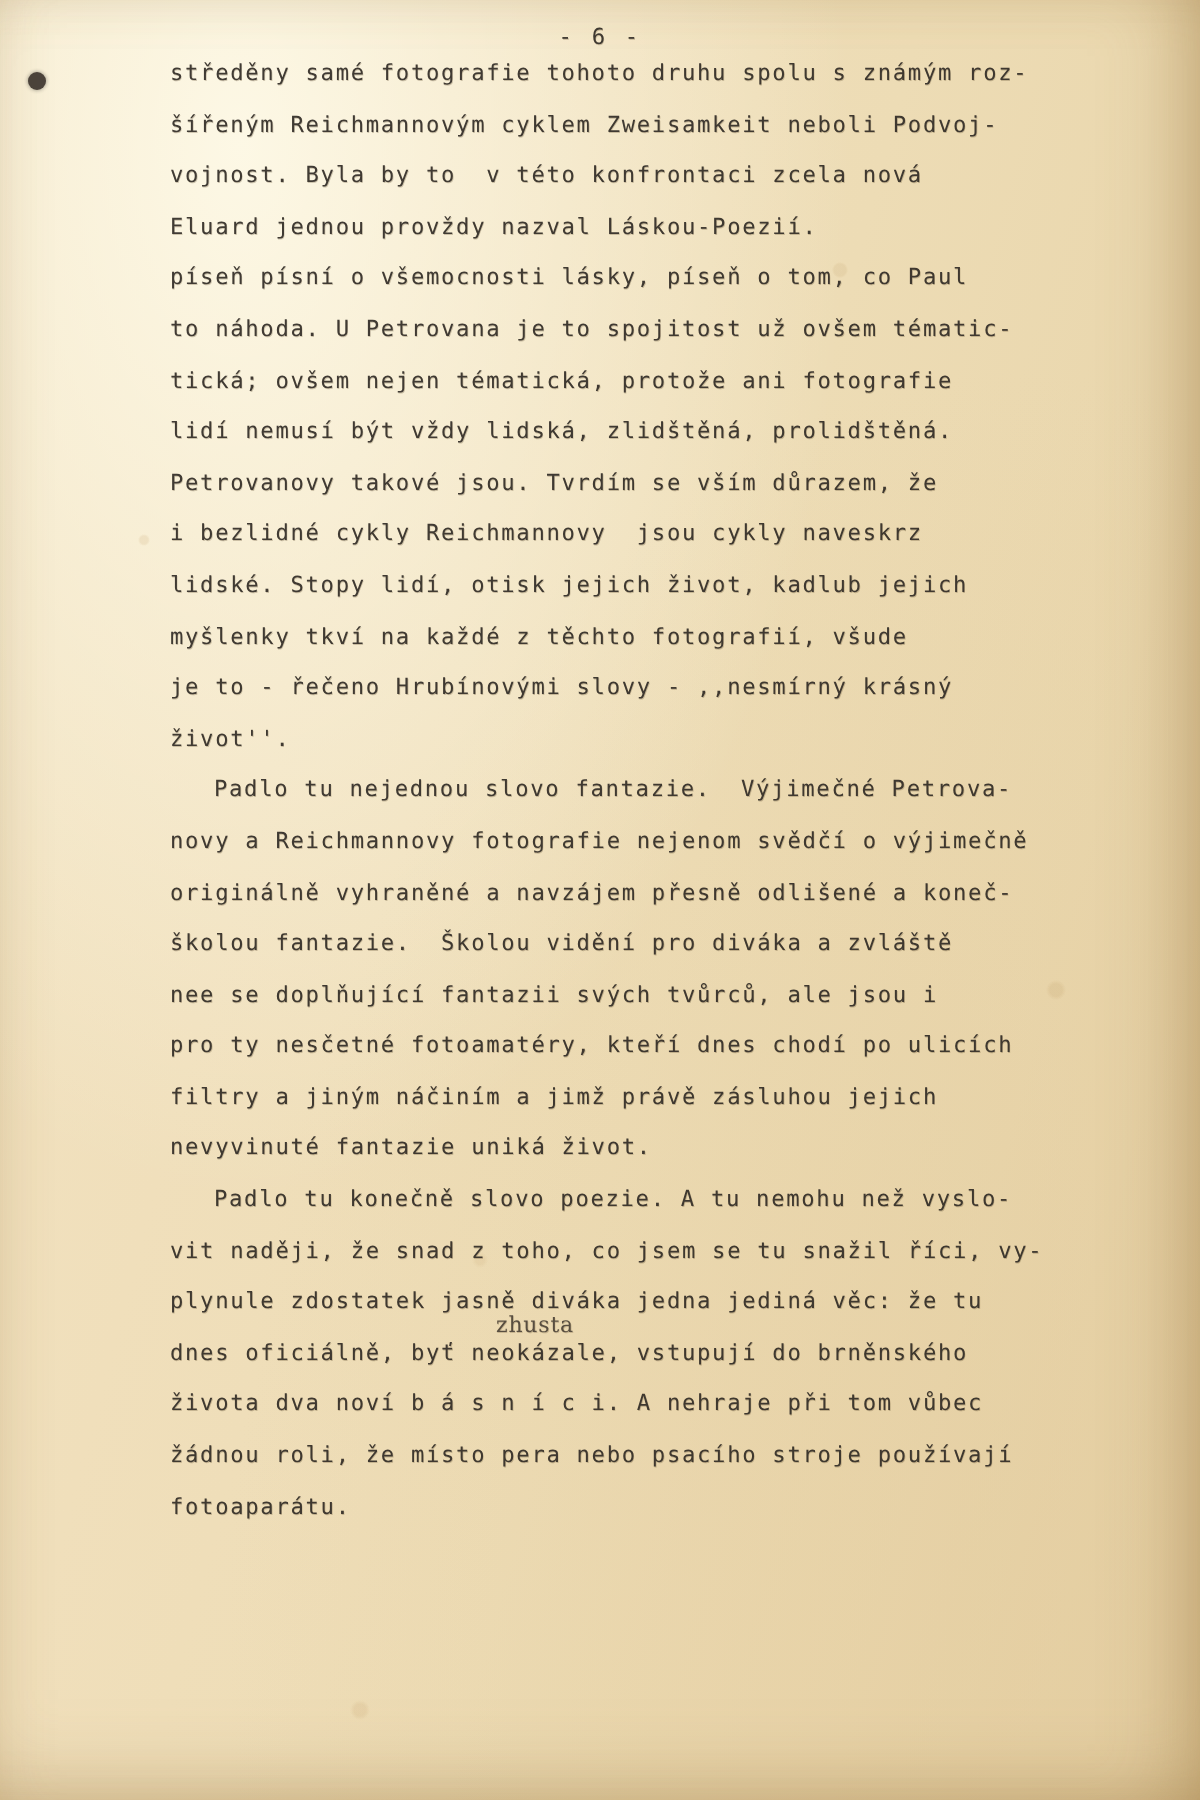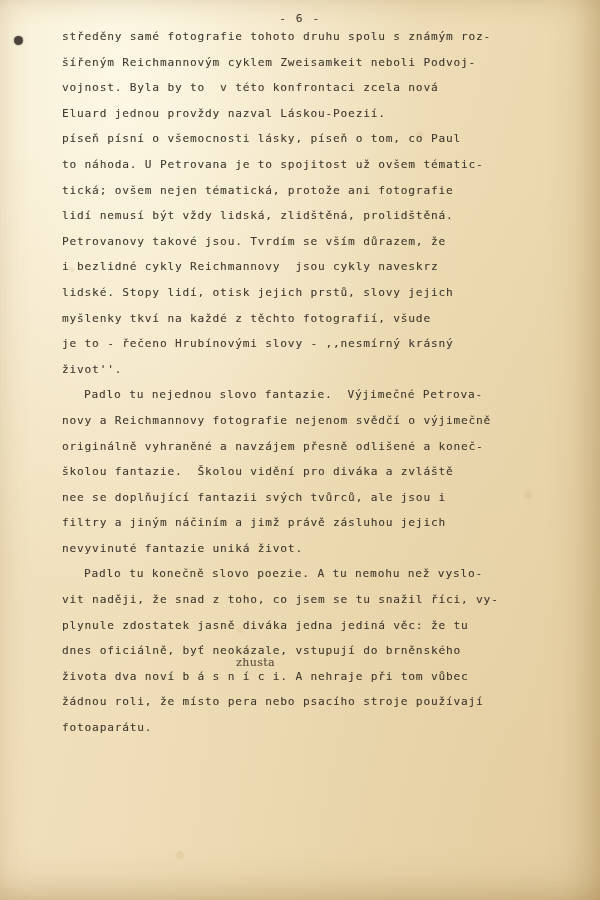--- a/index.html
+++ b/index.html
@@ -89,32 +89,33 @@
 
   .body-text {
     position: absolute;
     top: 24px;
     left: 62px;
     width: 500px;
   }
   .line {
     white-space: pre;
     height: 25.6px;
+    margin-left: 23px;
   }
   .indent { padding-left: 22px; }
   
   .handwritten {
     position: absolute;
     font-family: "DejaVu Serif", serif;
     font-size: 11px;
     letter-spacing: 0.4px;
     color: #3a3128;
     opacity: 0.9;
   }
-  .hw-zhusta { left: 236px; top: 650px; }
+  .hw-zhusta { left: 248px; top: 650px; }
 </style>
 </head>
 <body>
 
 <div class="page">
   <div class="grain"></div>
   <div class="vignette"></div>
   <div class="hole-punch"></div>
 
   <div class="typed">
@@ -126,30 +127,31 @@
       <div class="line">šířeným Reichmannovým cyklem Zweisamkeit neboli Podvoj-</div>
       <div class="line">vojnost. Byla by to  v této konfrontaci zcela nová</div>
       <div class="line">Eluard jednou provždy nazval Láskou-Poezií.</div>
       <div class="line">píseň písní o všemocnosti lásky, píseň o tom, co Paul</div>
 
       <div class="line">to náhoda. U Petrovana je to spojitost už ovšem tématic-</div>
       <div class="line">tická; ovšem nejen tématická, protože ani fotografie</div>
       <div class="line">lidí nemusí být vždy lidská, zlidštěná, prolidštěná.</div>
       <div class="line">Petrovanovy takové jsou. Tvrdím se vším důrazem, že</div>
       <div class="line">i bezlidné cykly Reichmannovy  jsou cykly naveskrz</div>
-      <div class="line">lidské. Stopy lidí, otisk jejich prstů, slovy jejich</div>
+      <div class="line">lidské. Stopy lidí, otisk jejich život, kadlub jejich</div>
       <div class="line">myšlenky tkví na každé z těchto fotografií, všude</div>
       <div class="line">je to - řečeno Hrubínovými slovy - ,,nesmírný krásný</div>
       <div class="line">život''.</div>
 
       <div class="line indent">Padlo tu nejednou slovo fantazie.  Výjimečné Petrova-</div>
       <div class="line">novy a Reichmannovy fotografie nejenom svědčí o výjimečně</div>
       <div class="line">originálně vyhraněné a navzájem přesně odlišené a koneč-</div>
       <div class="line">školou fantazie.  Školou vidění pro diváka a zvláště</div>
       <div class="line">nee se doplňující fantazii svých tvůrců, ale jsou i</div>
+      <div class="line">pro ty nesčetné fotoamatéry, kteří dnes chodí po ulicích</div>
       <div class="line">filtry a jiným náčiním a jimž právě zásluhou jejich</div>
       <div class="line">nevyvinuté fantazie uniká život.</div>
 
       <div class="line indent">Padlo tu konečně slovo poezie. A tu nemohu než vyslo-</div>
       <div class="line">vit naději, že snad z toho, co jsem se tu snažil říci, vy-</div>
       <div class="line">plynule zdostatek jasně diváka jedna jediná věc: že tu</div>
       <div class="line">dnes oficiálně, byť neokázale, vstupují do brněnského</div>
       <div class="line">života dva noví b á s n í c i. A nehraje při tom vůbec</div>
       <div class="line">žádnou roli, že místo pera nebo psacího stroje používají</div>
       <div class="line">fotoaparátu.</div>

